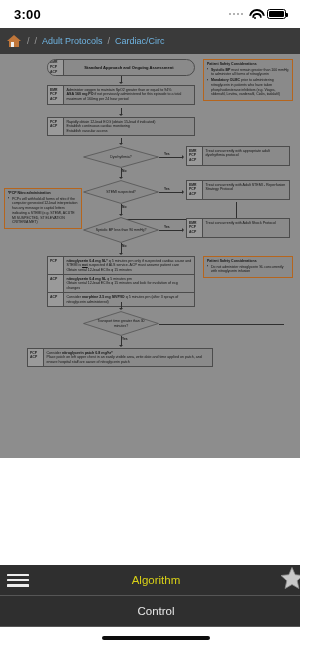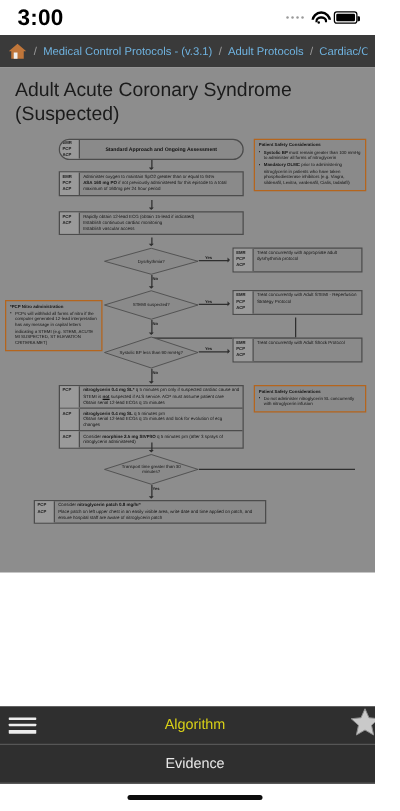--- a/index.html
+++ b/index.html
@@ -9,21 +9,21 @@
     font-family: "Liberation Sans", sans-serif;
     overflow: hidden;
   }
   #app { position: relative; width: 300px; height: 649px; background: #fff; }
 
   
   .statusbar {
     height: 28px; background: #fff; display: flex; align-items: center;
     justify-content: space-between; padding: 0 14px;
   }
-  .sb-time { font-size: 18px; font-weight: bold; color: #000; letter-spacing: .2px; }
+  .sb-time { font-size: 13px; font-weight: bold; color: #000; letter-spacing: .2px; }
   .sb-right { display: flex; align-items: center; gap: 5px; }
   .sb-dots { display: flex; gap: 1.5px; align-items: center; }
   .sb-dots i { width: 2.5px; height: 2.5px; background: #9a9a9a; border-radius: 50%; display: block; }
   .wifi { width: 14px; height: 11px; position: relative; }
   .wifi::before {
     content: ""; position: absolute; left: 1px; top: 0px;
     width: 12px; height: 12px; border: 2.2px solid #000; border-radius: 50%;
     clip-path: polygon(0 0, 100% 0, 100% 45%, 0 45%);
   }
   .wifi::after {
@@ -142,29 +142,27 @@
   </div>
 
   <div class="crumbbar">
     <span class="home-icon">
       <svg width="16" height="14" viewBox="0 0 16 14">
           <path d="M8 1 L15 7 L13 7 L13 13 L3 13 L3 7 L1 7 Z" fill="#c0763a"></path>
           <rect x="5" y="8" width="3" height="5" fill="#f0f0f0"></rect>
         </svg>
     </span>
     <span class="crumb-sep">/</span>
-    <span class="crumb">Medical Control Protocols - (v.3.1)</span>
     <span class="crumb-sep">/</span>
     <span class="crumb">Adult Protocols</span>
     <span class="crumb-sep">/</span>
     <span class="crumb cut">Cardiac/Circ</span>
   </div>
 
   <div class="content">
-    <div class="title">Adult Acute Coronary Syndrome (Suspected)</div>
 
     <div class="flow">
 
       <div class="node stadium" style="left:47px; top:5px; width:148px; height:17px;">
         <div class="tagcol" style="white-space:pre;">EMR
 PCP
 ACP</div>
         <div class="bodycol">Standard Approach and Ongoing Assessment</div>
       </div>
       <div class="ln lnv" style="left:120.6px; top:22px; height:7px;"></div>
@@ -334,20 +332,20 @@
           <i></i>
         </span>
       <span class="menu-label active">Algorithm</span>
       <span class="star">
         <svg width="24" height="23" viewBox="0 0 24 23">
             <polygon points="12,1 15.2,8.2 23,9 17.2,14.2 18.9,22 12,18 5.1,22 6.8,14.2 1,9 8.8,8.2" fill="#c9c9c9" stroke="#8f8f8f" stroke-width="0.8"></polygon>
           </svg>
       </span>
     </div>
     <div class="menu-row">
-      <span class="menu-label">Evidence</span>
+      <span class="menu-label">Control</span>
     </div>
     <div class="homebar-wrap">
       <div class="homebar"></div>
     </div>
   </div>
 
 </div>
 
 </body></html>

